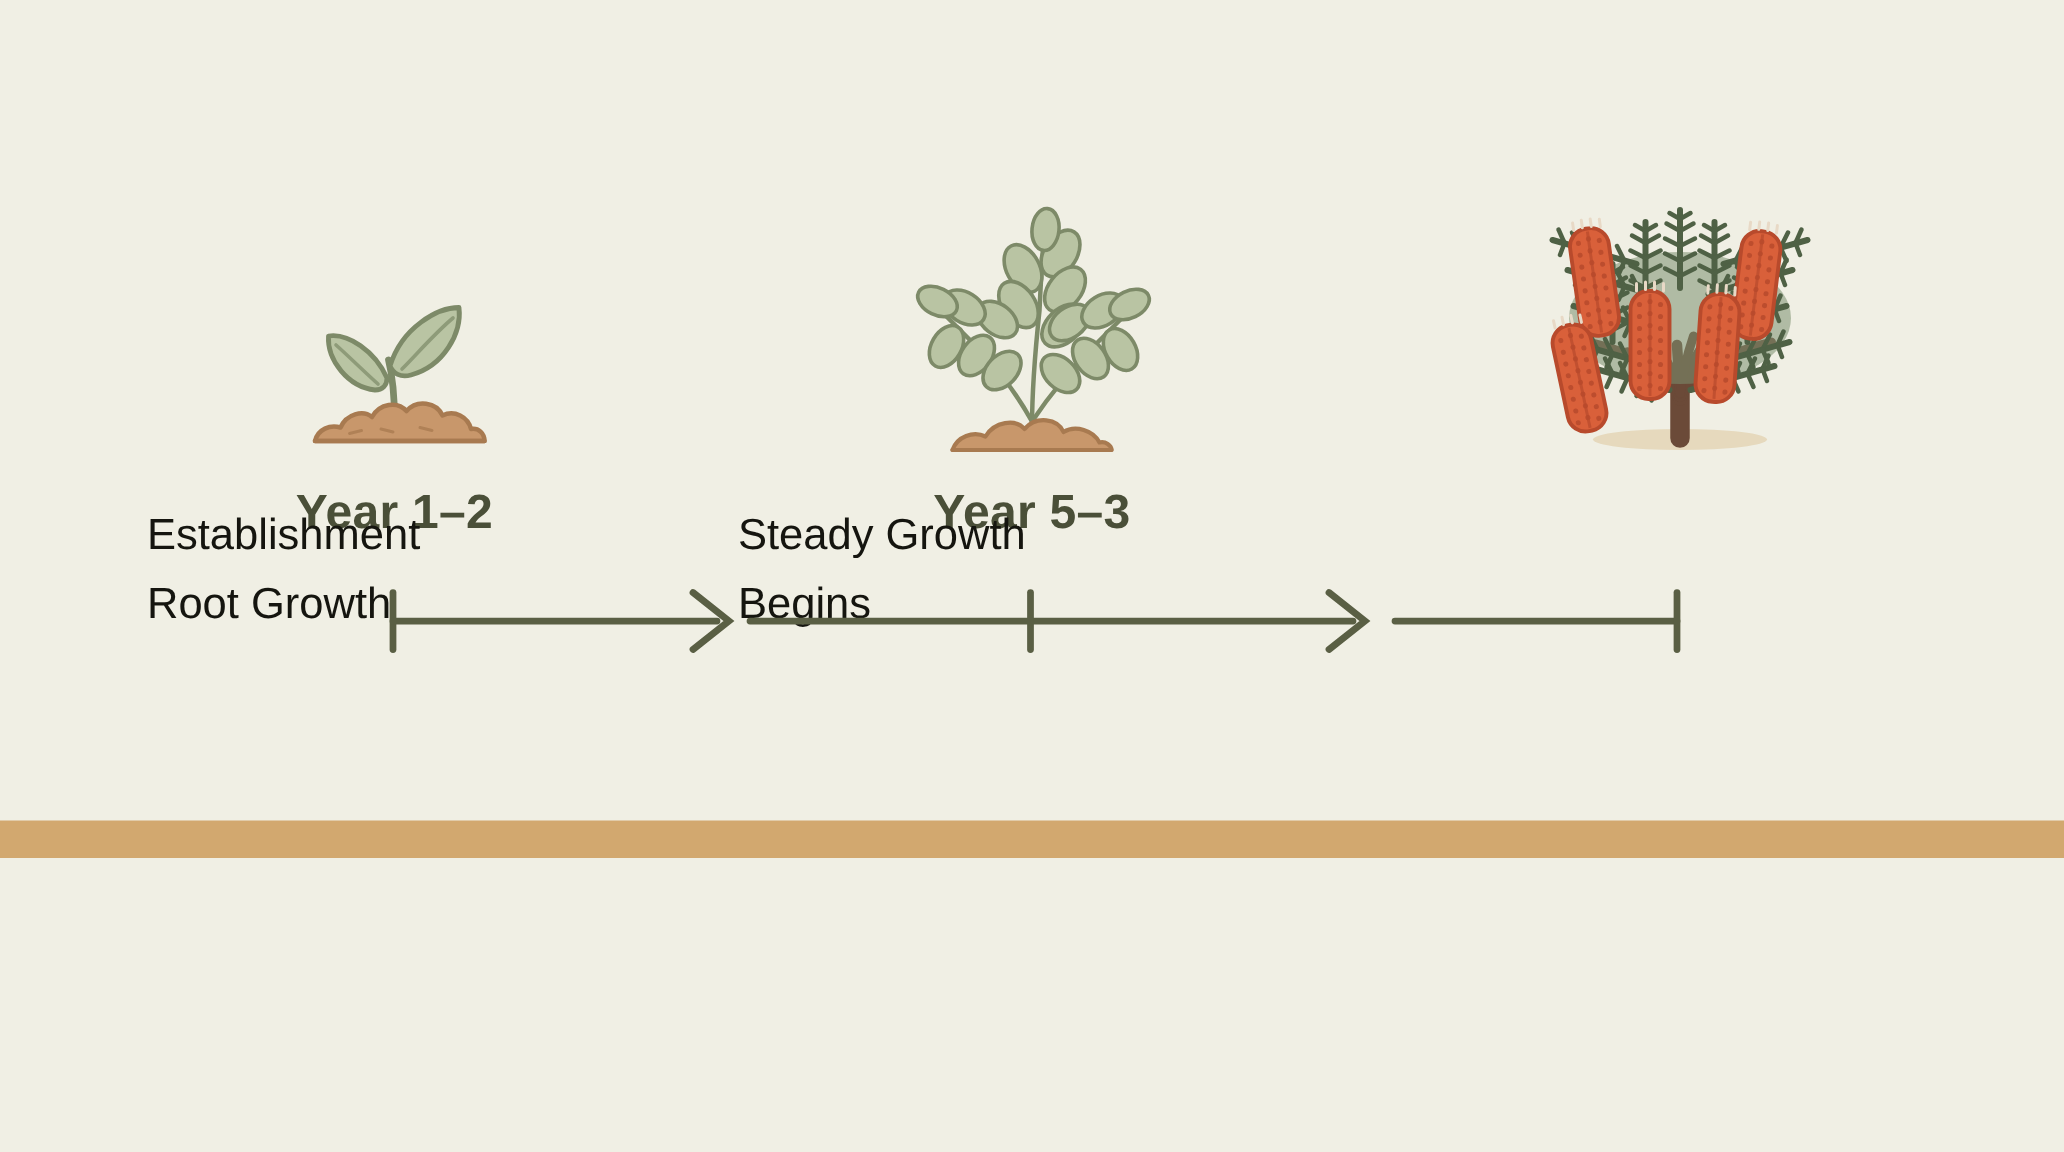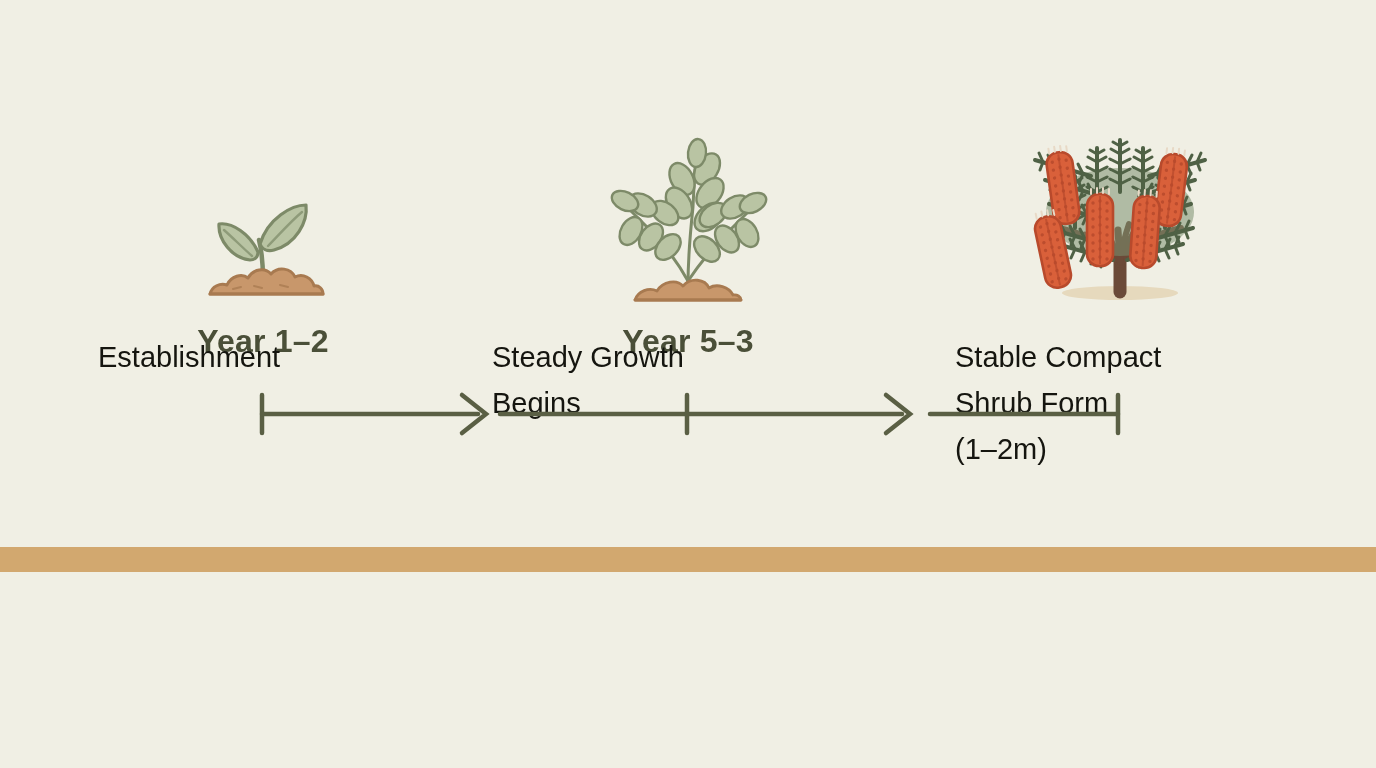--- a/index.html
+++ b/index.html
@@ -98,20 +98,21 @@
         <path d="M22 134 C24 126 32 123 39 125 C43 116 54 113 60 118 C65 109 77 107 83 114
                  C90 106 103 108 107 117 C115 113 124 118 126 126 C131 125 135 129 135 134 Z" fill="#c8976b" stroke="#a87a50" stroke-width="3" stroke-linejoin="round"></path>
         <path d="M22 134 L135 134" stroke="#a87a50" stroke-width="3" stroke-linecap="round"></path>
         <path d="M45 129 L53 127 M66 126 L74 128 M92 125 L100 127" stroke="#a87a50" stroke-width="2" stroke-linecap="round" opacity="0.75"></path>
       </svg>
     </div>
     <div class="stage-title">Year 1–2</div>
   </div>
   <div class="stage-desc desc-1">
     <div>Establishment</div>
+    <div>Root Growth</div>
   </div>
 
   <div class="stage stage-2">
     <div class="illustration">
       <svg width="170" height="175" viewBox="0 0 170 175">
         <g fill="none" stroke="#7d8a68" stroke-width="3" stroke-linecap="round">
 
           <path d="M85 150 C85 128 87 100 90 72 C91 50 92 34 93 22"></path>
 
           <path d="M85 146 C74 126 60 108 44 92 C36 84 30 78 26 74"></path>
@@ -280,25 +281,20 @@
         <g>
           <use href="#cone" x="58" y="68" transform="rotate(-8 58 68)"></use>
           <use href="#cone" x="166" y="70" transform="rotate(7 166 70)"></use>
           <use href="#cone" x="95" y="110"></use>
           <use href="#cone" x="140" y="112" transform="rotate(4 140 112)"></use>
           <use href="#cone" x="48" y="132" transform="rotate(-12 48 132)"></use>
         </g>
       </svg>
     </div>
   </div>
-  <div class="stage-desc desc-3">
-    <div>Stable Compact</div>
-    <div>Shrub Form</div>
-    <div>(1–2m)</div>
-  </div>
 
   <svg class="timeline" viewBox="0 0 1376 60">
     <g stroke="#5a5f44" stroke-width="4.5" fill="none" stroke-linecap="round">
 
       <line x1="262" y1="10" x2="262" y2="48"></line>
       <line x1="262" y1="29" x2="478" y2="29"></line>
       <polyline points="462,10 486,29 462,48"></polyline>
 
       <line x1="500" y1="29" x2="902" y2="29"></line>
       <line x1="687" y1="10" x2="687" y2="48"></line>

